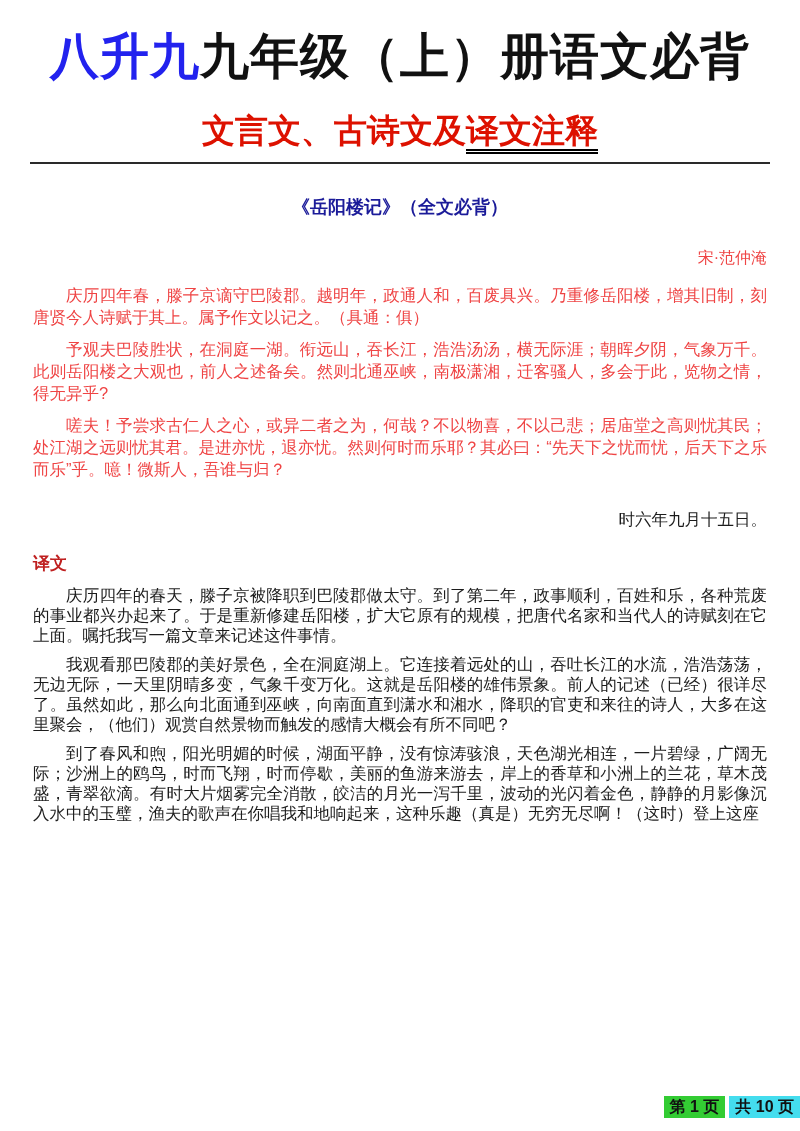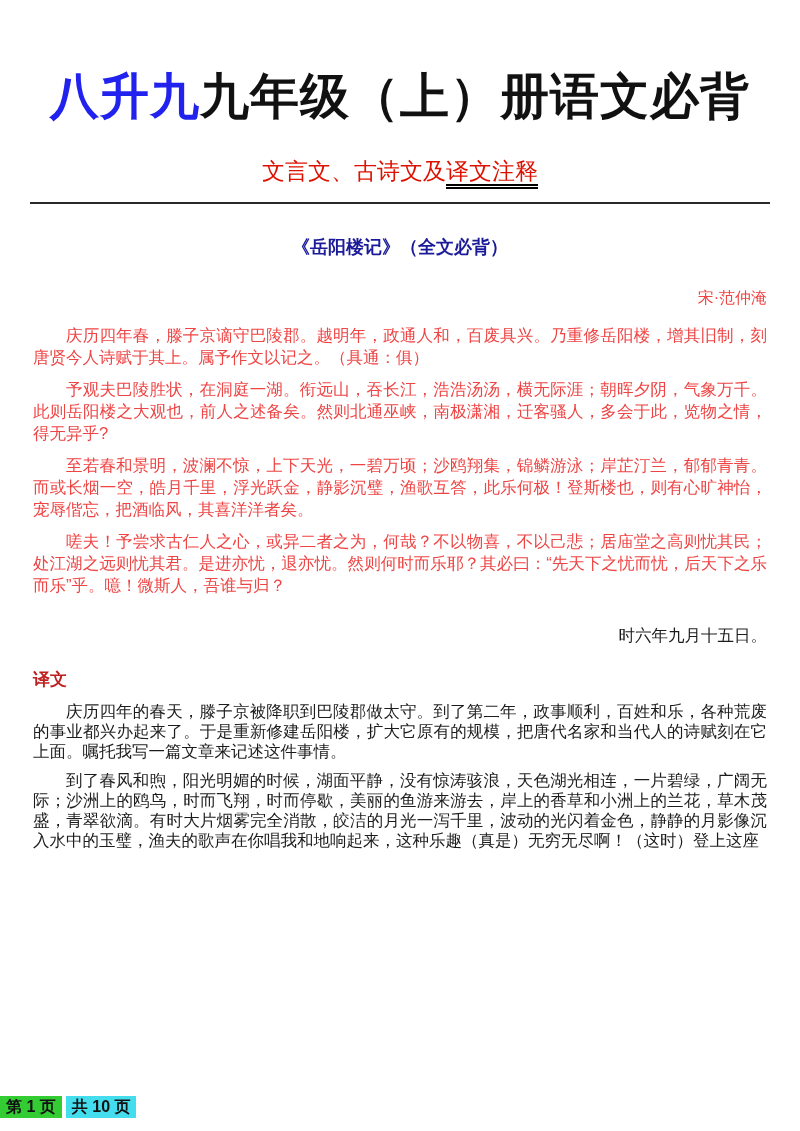--- a/index.html
+++ b/index.html
@@ -10,36 +10,36 @@
     background: #ffffff;
     font-family: "Liberation Sans", "DejaVu Sans", sans-serif;
     color: #1c1c1c;
     position: relative;
     overflow: hidden;
   }
   .page {
     padding: 0 33px;
   }
   .doc-title {
-    padding-top: 66px;
+    padding-top: 26px;
     text-align: center;
     font-size: 49px;
     line-height: 60px;
     font-weight: bold;
     color: #111111;
     letter-spacing: 1px;
     white-space: nowrap;
   }
   .doc-title .hl { color: var(--title-highlight, #2222ee); }
   .doc-subtitle {
     margin-top: 25px;
     text-align: center;
-    font-size: 23px;
+    font-size: 33px;
     line-height: 40px;
-    font-weight: normal;
+    font-weight: bold;
     color: var(--subtitle-red, #dd1100);
     white-space: nowrap;
   }
   .doc-subtitle .ul {
     border-bottom: 5px double #000000;
     padding-bottom: 0px;
   }
   .divider {
     margin-top: 11px;
     margin-left: -3px;
@@ -92,21 +92,21 @@
     text-align: justify;
     text-indent: 2em;
     color: #1c1c1c;
   }
   .trans-para.first { margin-top: 9px; }
   .page-footer {
     position: absolute;
     bottom: 13px;
     left: 0;
     width: 100%;
-    text-align: left;
+    text-align: right;
     font-size: 16px;
     line-height: 22px;
     font-weight: bold;
     color: #111111;
   }
   .page-footer .badge {
     display: inline-block;
     padding: 0 6px;
   }
   .page-footer .badge.green { background: var(--footer-green, #33cc33); margin-right: 4px; }
@@ -122,27 +122,27 @@
   <h2 class="doc-subtitle"><span>文言文、古诗文及</span><span class="ul">译文注释</span></h2>
 
   <hr class="divider">
 
   <h3 class="section-heading">《岳阳楼记》（全文必背）</h3>
 
   <div class="author">宋·范仲淹</div>
 
   <p class="body-para first">庆历四年春，滕子京谪守巴陵郡。越明年，政通人和，百废具兴。乃重修岳阳楼，增其旧制，刻唐贤今人诗赋于其上。属予作文以记之。（具通：俱）</p>
   <p class="body-para">予观夫巴陵胜状，在洞庭一湖。衔远山，吞长江，浩浩汤汤，横无际涯；朝晖夕阴，气象万千。此则岳阳楼之大观也，前人之述备矣。然则北通巫峡，南极潇湘，迁客骚人，多会于此，览物之情，得无异乎?</p>
-  <p class="body-para">至若春和景明，波澜不惊，上下天光，一碧万顷；沙鸥翔集，锦鳞游泳；岸芷汀兰，郁郁青青。而或长烟一空，皓月千里，浮光跃金，静影沉璧，渔歌互答，此乐何极！登斯楼也，则有心旷神怡，宠辱偕忘，把酒临风，其喜洋洋者矣。</p>
   <p class="body-para">嗟夫！予尝求古仁人之心，或异二者之为，何哉？不以物喜，不以己悲；居庙堂之高则忧其民；处江湖之远则忧其君。是进亦忧，退亦忧。然则何时而乐耶？其必曰：“先天下之忧而忧，后天下之乐而乐”乎。噫！微斯人，吾谁与归？</p>
 
   <div class="date-line">时六年九月十五日。</div>
 
   <h3 class="trans-heading">译文</h3>
 
   <p class="trans-para first">庆历四年的春天，滕子京被降职到巴陵郡做太守。到了第二年，政事顺利，百姓和乐，各种荒废的事业都兴办起来了。于是重新修建岳阳楼，扩大它原有的规模，把唐代名家和当代人的诗赋刻在它上面。嘱托我写一篇文章来记述这件事情。</p>
+  <p class="trans-para">我观看那巴陵郡的美好景色，全在洞庭湖上。它连接着远处的山，吞吐长江的水流，浩浩荡荡，无边无际，一天里阴晴多变，气象千变万化。这就是岳阳楼的雄伟景象。前人的记述（已经）很详尽了。虽然如此，那么向北面通到巫峡，向南面直到潇水和湘水，降职的官吏和来往的诗人，大多在这里聚会，（他们）观赏自然景物而触发的感情大概会有所不同吧？</p>
   <p class="trans-para">到了春风和煦，阳光明媚的时候，湖面平静，没有惊涛骇浪，天色湖光相连，一片碧绿，广阔无际；沙洲上的鸥鸟，时而飞翔，时而停歇，美丽的鱼游来游去，岸上的香草和小洲上的兰花，草木茂盛，青翠欲滴。有时大片烟雾完全消散，皎洁的月光一泻千里，波动的光闪着金色，静静的月影像沉入水中的玉璧，渔夫的歌声在你唱我和地响起来，这种乐趣（真是）无穷无尽啊！（这时）登上这座</p>
 
 </div>
 
 <div class="page-footer">
   <span class="badge green">第 1 页</span><span class="badge cyan">共 10 页</span>
 </div>
 
 </body></html>

